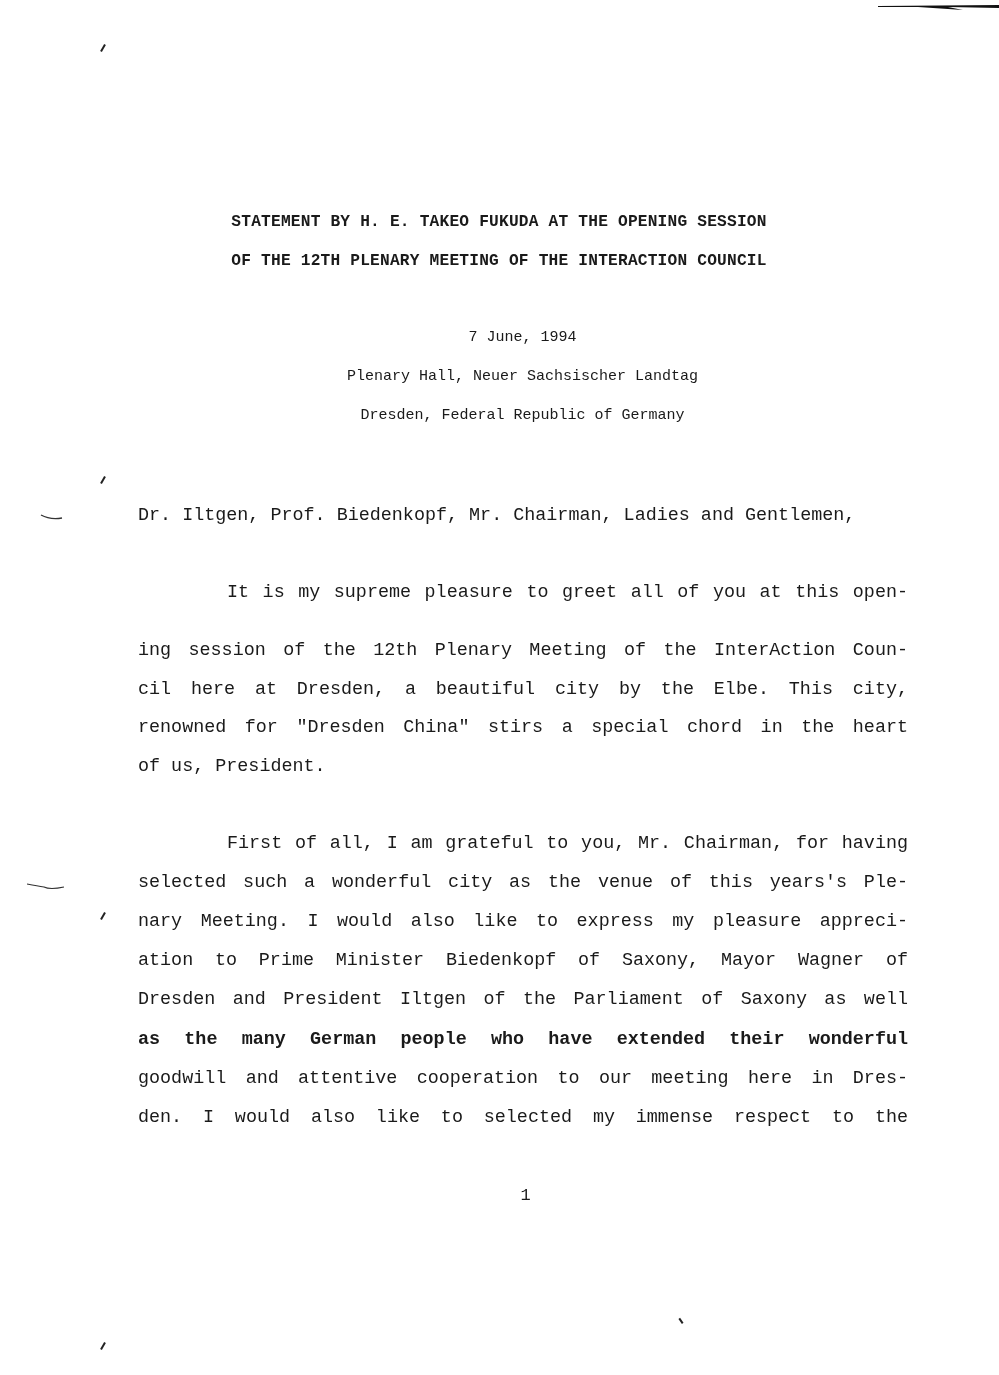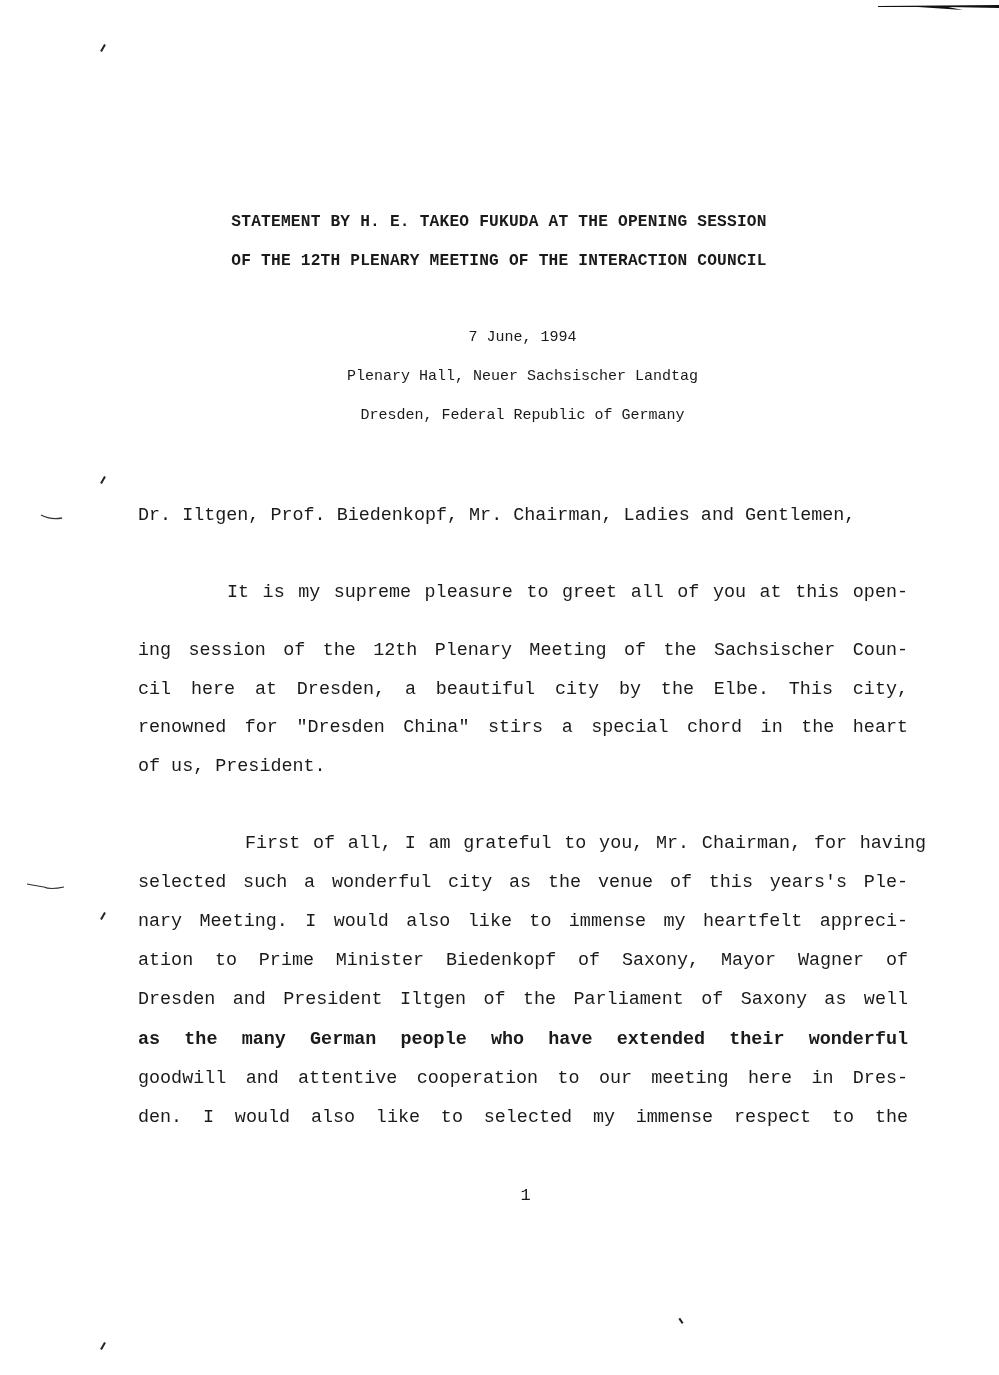--- a/index.html
+++ b/index.html
@@ -112,30 +112,30 @@
   <div class="title-line" style="top:252px;">OF THE 12TH PLENARY MEETING OF THE INTERACTION COUNCIL</div>
 
   <div class="meta-line" style="top:329px;">7 June, 1994</div>
   <div class="meta-line" style="top:407px;">Dresden, Federal Republic of Germany</div>
   <div class="meta-line" style="top:368px;">Plenary Hall, Neuer Sachsischer Landtag</div>
 
   <div class="body-line last" style="top:505px;">Dr. Iltgen, Prof. Biedenkopf, Mr. Chairman, Ladies and Gentlemen,</div>
 
   <div>
     <div class="body-line indent" style="top:566px;margin-top:16px;">It is my supreme pleasure to greet all of you at this open-</div>
-    <div class="body-line" style="top:640px;">ing session of the 12th Plenary Meeting of the Sachsischer Coun-</div>
+    <div class="body-line" style="top:640px;">ing session of the 12th Plenary Meeting of the InterAction Coun-</div>
     <div class="body-line" style="top:679px;">cil here at Dresden, a beautiful city by the Elbe.  This city,</div>
     <div class="body-line" style="top:717px;">renowned for "Dresden China" stirs a special chord in the heart</div>
     <div class="body-line last" style="top:756px;">of us, President.</div>
   </div>
 
   <div>
-    <div class="body-line indent" style="top:833px;margin-left:18px;">First of all, I am grateful to you, Mr. Chairman, for having</div>
+    <div class="body-line indent" style="top:833px;">First of all, I am grateful to you, Mr. Chairman, for having</div>
     <div class="body-line" style="top:872px;">selected such a wonderful city as the venue of this years's Ple-</div>
-    <div class="body-line" style="top:911px;">nary Meeting.  I would also like to immense my heartfelt appreci-</div>
+    <div class="body-line" style="top:911px;">nary Meeting.  I would also like to express my pleasure appreci-</div>
     <div class="body-line" style="top:950px;">ation to Prime Minister Biedenkopf of Saxony, Mayor Wagner of</div>
     <div class="body-line" style="top:989px;">Dresden and President Iltgen of the Parliament of Saxony as well</div>
     <div class="body-line" style="top:1029px;font-weight:bold;">as the many German people who have extended their wonderful</div>
     <div class="body-line" style="top:1068px;">goodwill and attentive cooperation to our meeting here in Dres-</div>
     <div class="body-line" style="top:1107px;">den.  I would also like to selected my immense respect to the</div>
   </div>
 
   <div class="page-number" style="top:1186px;">1</div>
 </div>
 

